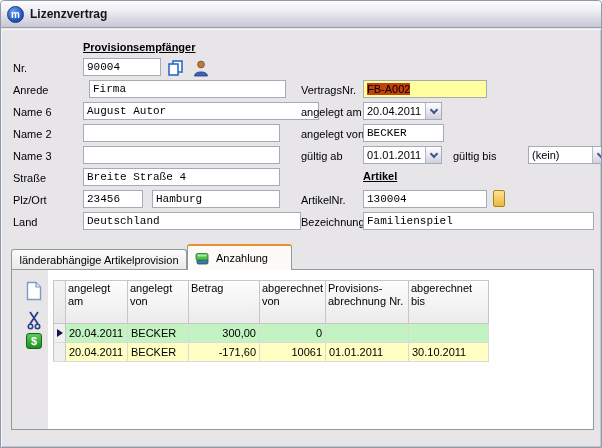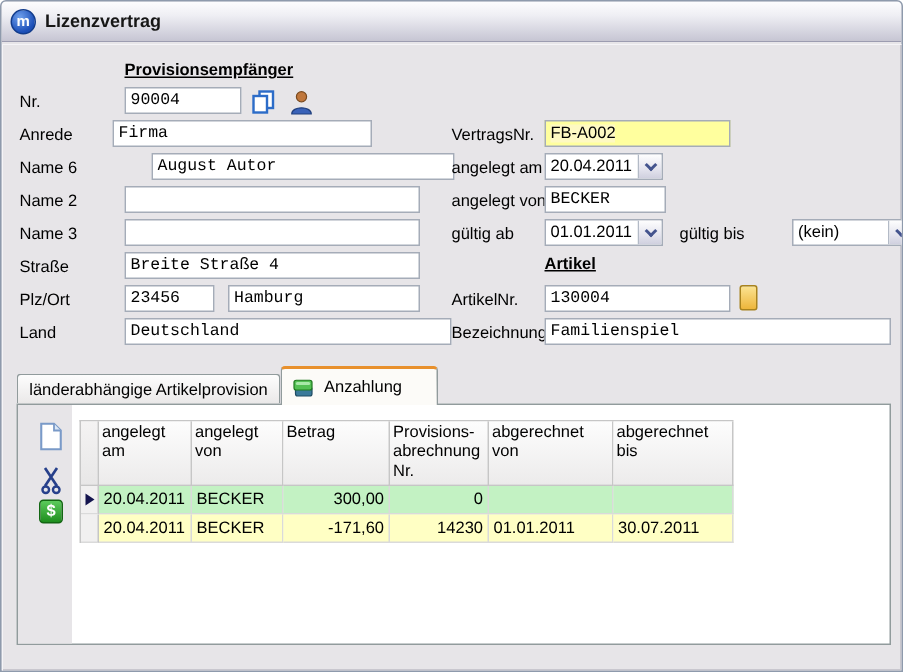--- a/index.html
+++ b/index.html
@@ -30,21 +30,21 @@
   .lbl { position:absolute; white-space:nowrap; }
   .heading { position:absolute; font-weight:bold; text-decoration:underline; white-space:nowrap; }
   .tb {
     position:absolute; height:18px; border:1px solid #A5ACB8; background:#fff;
     font-family:Liberation Mono, monospace; font-size:11px; padding:1px 3px; color:#000;
   }
   .field-yellow {
     position:absolute; height:18px; border:1px solid #A5ACB8; background:#FFFF9E;
     padding:2px 3px; overflow:hidden;
   }
-  .sel-text { background:#fef9c3; }
+  .sel-text { background:#c2410c; }
   .combo {
     position:absolute; height:18px; border:1px solid #A5ACB8; background:#fff; padding:2px 3px;
   }
   .combobtn {
     position:absolute; right:0; top:0; width:16px; height:16px;
     background:linear-gradient(#FEFEFE,#E4E4EE 60%,#CFCFDE);
     border-left:1px solid #B3BAC6; border-radius:0 1px 1px 0;
     display:flex; align-items:center; justify-content:center;
   }
   .chev { width:6px; height:6px; border-right:2px solid #44548E; border-bottom:2px solid #44548E;
@@ -115,24 +115,24 @@
       </svg>
     </button>
     <button class="iconbtn" style="left:190px; top:29px; width:20px; height:20px;">
       <svg width="20" height="20" viewBox="0 0 20 20">
         <circle cx="10" cy="6.5" r="3.4" fill="#C0773C" stroke="#7A4A1E" stroke-width="0.8"></circle>
         <path d="M3.5 18 C3.5 12.5 16.5 12.5 16.5 18 Z" fill="#3A62B8" stroke="#21407E" stroke-width="0.8"></path>
       </svg>
     </button>
 
     <div class="lbl" style="left:12px; top:55px;">Anrede</div>
-    <input class="tb" style="left: 74px; top: 51px; width: 173px;" value="Firma">
+    <input class="tb" style="left: 88px; top: 51px; width: 197px;" value="Firma">
 
     <div class="lbl" style="left:12px; top:77px;">Name 6</div>
-    <input class="tb" style="left: 100px; top: 73px; width: 202px;" value="August Autor">
+    <input class="tb" style="left: 82px; top: 73px; width: 236px;" value="August Autor">
 
     <div class="lbl" style="left:12px; top:99px;">Name 2</div>
     <input class="tb" style="left: 82px; top: 95px; width: 197px;" value="">
 
     <div class="lbl" style="left:12px; top:121px;">Name 3</div>
     <input class="tb" style="left: 82px; top: 117px; width: 197px;" value="">
 
     <div class="lbl" style="left:12px; top:143px;">Straße</div>
     <input class="tb" style="left: 82px; top: 139px; width: 197px;" value="Breite Straße 4">
 
@@ -218,42 +218,42 @@
                  background:linear-gradient(#5CCB5C,#1E8E1E); border:1px solid #136613; border-radius:3px;
                  color:#fff; font-weight:bold; font-size:11px; line-height:14px;">$</button>
       </div>
 
       <div class="grid">
 
         <div class="hcell hsel"></div>
         <div class="hcell">angelegt am</div>
         <div class="hcell">angelegt von</div>
         <div class="hcell">Betrag</div>
+        <div class="hcell">abgerechnet von</div>
         <div class="hcell">Provisions-abrechnung Nr.</div>
-        <div class="hcell">abgerechnet von</div>
         <div class="hcell">abgerechnet bis</div>
 
         <div class="trow row-green">
           <div class="dcell selcell">
               <span class="arrow"></span>
             </div>
           <div class="dcell">20.04.2011</div>
           <div class="dcell">BECKER</div>
           <div class="dcell num">300,00</div>
           <div class="dcell num">0</div>
           <div class="dcell"></div>
           <div class="dcell"></div>
         </div>
 
         <div class="trow row-yellow">
           <div class="dcell selcell"></div>
           <div class="dcell">20.04.2011</div>
           <div class="dcell">BECKER</div>
           <div class="dcell num">-171,60</div>
-          <div class="dcell num">14230</div>
+          <div class="dcell num">10061</div>
           <div class="dcell">01.01.2011</div>
-          <div class="dcell">30.07.2011</div>
+          <div class="dcell">30.10.2011</div>
         </div>
       </div>
     </div>
 
   </div>
 </div>
 
 </body></html>

